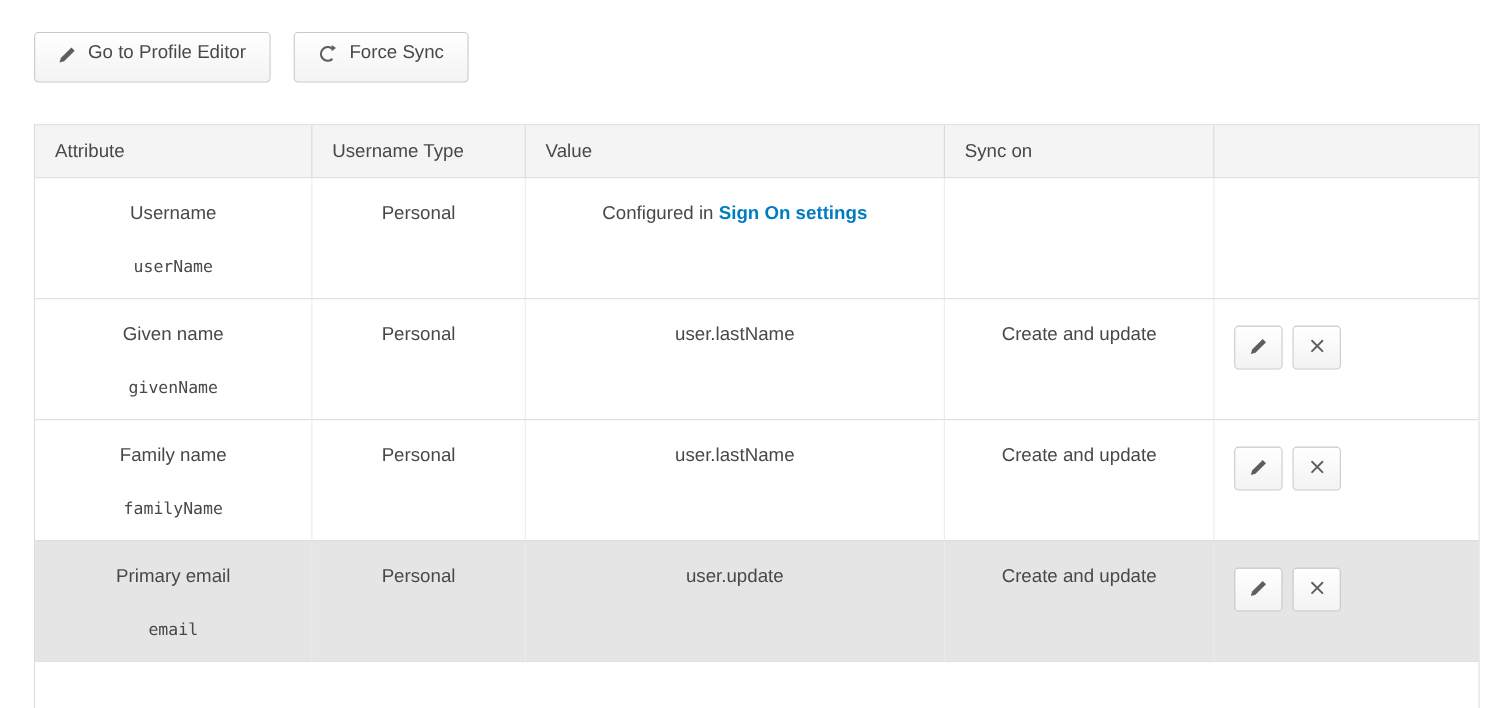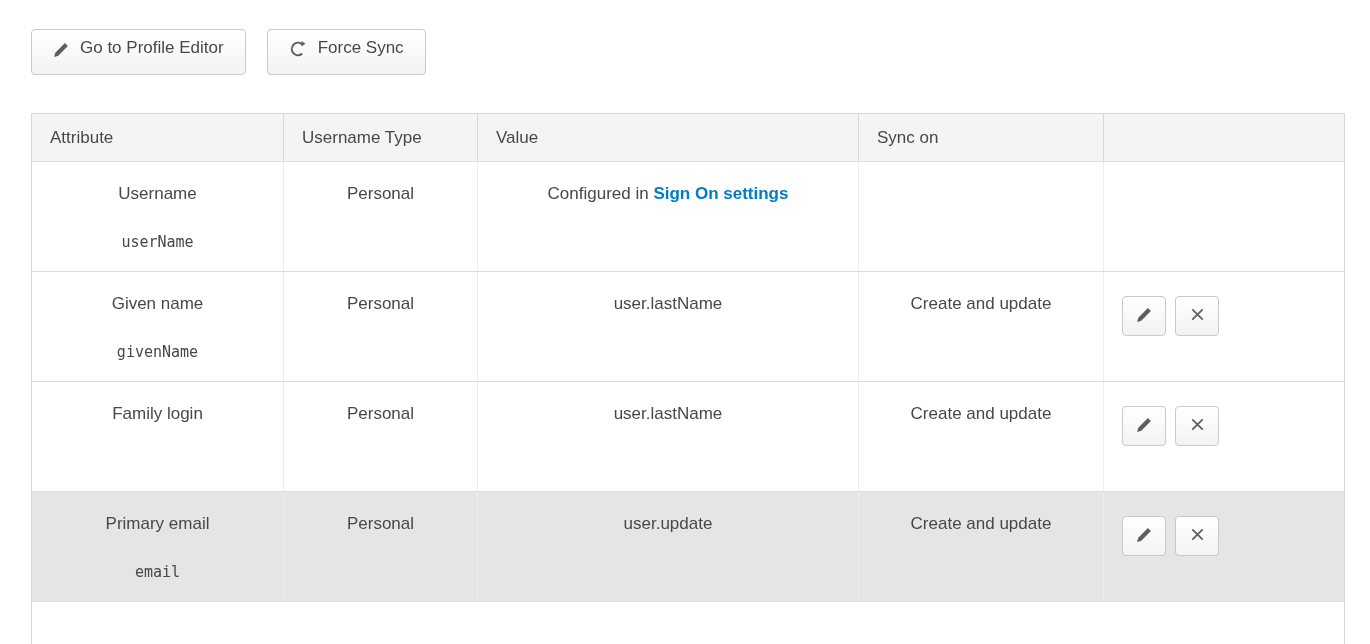--- a/index.html
+++ b/index.html
@@ -149,21 +149,22 @@
           <svg width="15" height="15" viewBox="0 0 14 14">
               <path d="M2.6 2.6 L11.4 11.4 M11.4 2.6 L2.6 11.4" stroke="#5e5e5e" stroke-width="1.6" stroke-linecap="round"></path>
             </svg>
         </span>
       </button>
     </div>
   </div>
 
   <div class="trow body-row">
     <div class="cell">
-      <div>Family login</div>
+      <div>Family name</div>
+      <div class="attr-name">familyName</div>
     </div>
     <div class="cell">Personal</div>
     <div class="cell">user.lastName</div>
     <div class="cell">Create and update</div>
     <div class="cell actions-cell">
       <button class="icon-btn">
         <span>
           <svg width="16" height="16" viewBox="0 0 16 16">
               <path d="M11.9 1.1 L14.9 4.1 L5.3 13.7 L1.1 14.9 L2.3 10.7 Z" fill="#5e5e5e"></path>
             </svg>

